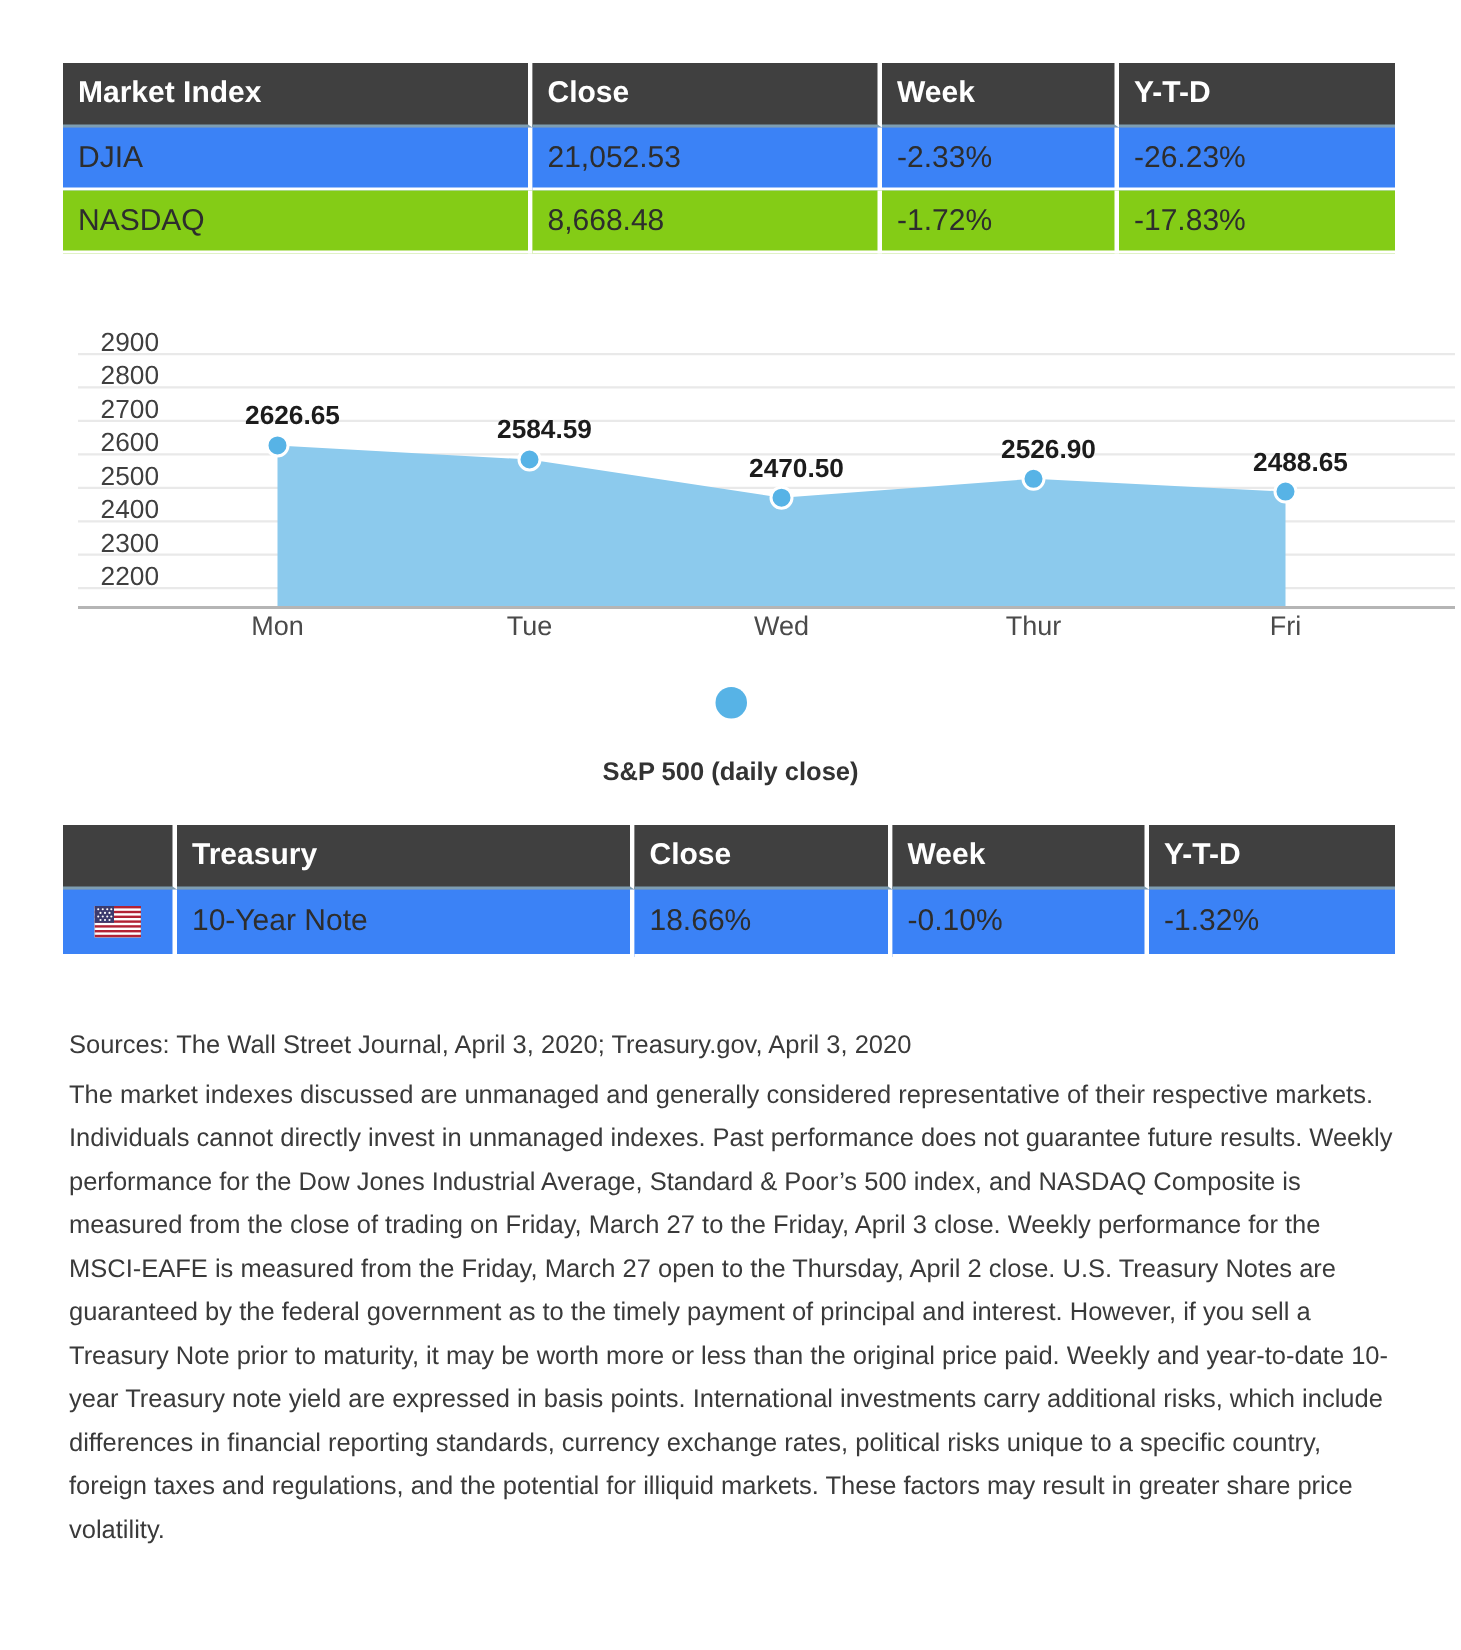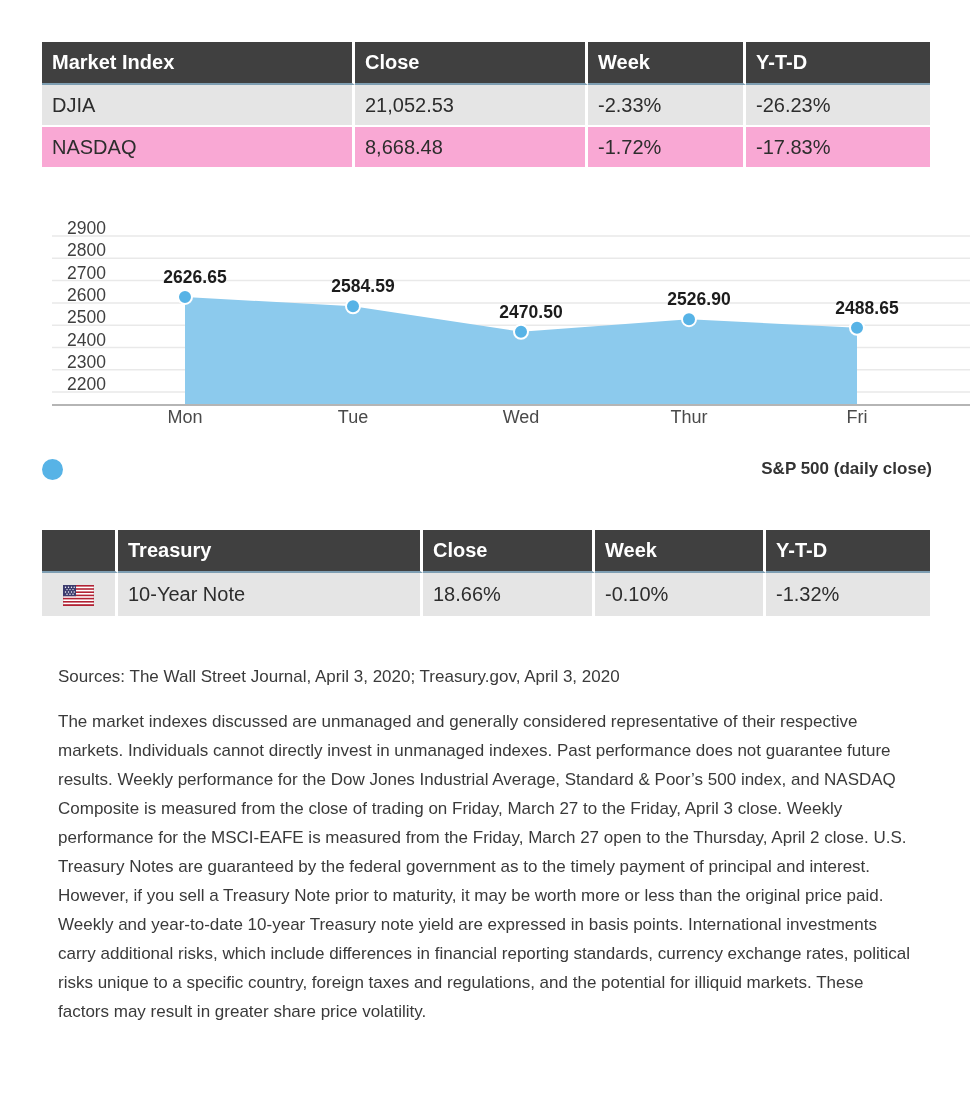--- a/index.html
+++ b/index.html
@@ -30,56 +30,56 @@
     border-right: 3px solid #ffffff;
     border-bottom: 2px solid #7E9EB2;
   }
   table.data-table th:last-child { border-right: none; }
   table.data-table td {
     height: 42px;
     padding: 0 0 0 10px;
     border-right: 3px solid #ffffff;
     border-bottom: 2px solid #ffffff;
     color: #2d2d2d;
-    background: #e5e5e5;
+    background: #3b82f6;
   }
   table.data-table td:last-child { border-right: none; }
-  table.data-table tr.alt td { background: #f9a8d4; }
+  table.data-table tr.alt td { background: #84cc16; }
 
   
   .chart-wrap { margin-top: 35px; width: 932px; height: 230px; text-align: center; }
   .chart-wrap svg { display: block; }
   .chart-wrap text { font-family: "Liberation Sans", sans-serif; }
 
   .legend {
     margin-top: 24px;
-    display: flex; justify-content: space-between; align-items: center;
-    gap: 16px; height: 22px;
+    display: flex; justify-content: flex-start; align-items: center;
+    gap: 26px; height: 22px; flex-direction: column;
   }
   .legend-dot {
     width: 21px; height: 21px; border-radius: 50%;
     background: #57B3E6; flex: 0 0 auto;
   }
   .legend-label { font-size: 17px; font-weight: 700; color: #333333; }
 
   
-  .treasury { margin-top: 50px; }
+  .treasury { margin-top: 70px; }
   table.treasury-table td { height: 45px; }
   .flag-cell { text-align: center; padding-left: 0 !important; }
   .flag-cell svg { vertical-align: middle; }
 
   
   .disclaimer {
     margin-top: 44px;
     width: 892px;
     font-size: 17px;
     line-height: 29px;
     color: #3a3a3a;
   }
-  .disclaimer p { margin: 16px; }
+  .disclaimer p { margin: 4px; }
 </style>
 </head>
 <body>
 
 <div class="page">
 
   <table class="data-table market-table">
     <colgroup>
       <col style="width:313px">
         <col style="width:233px">

